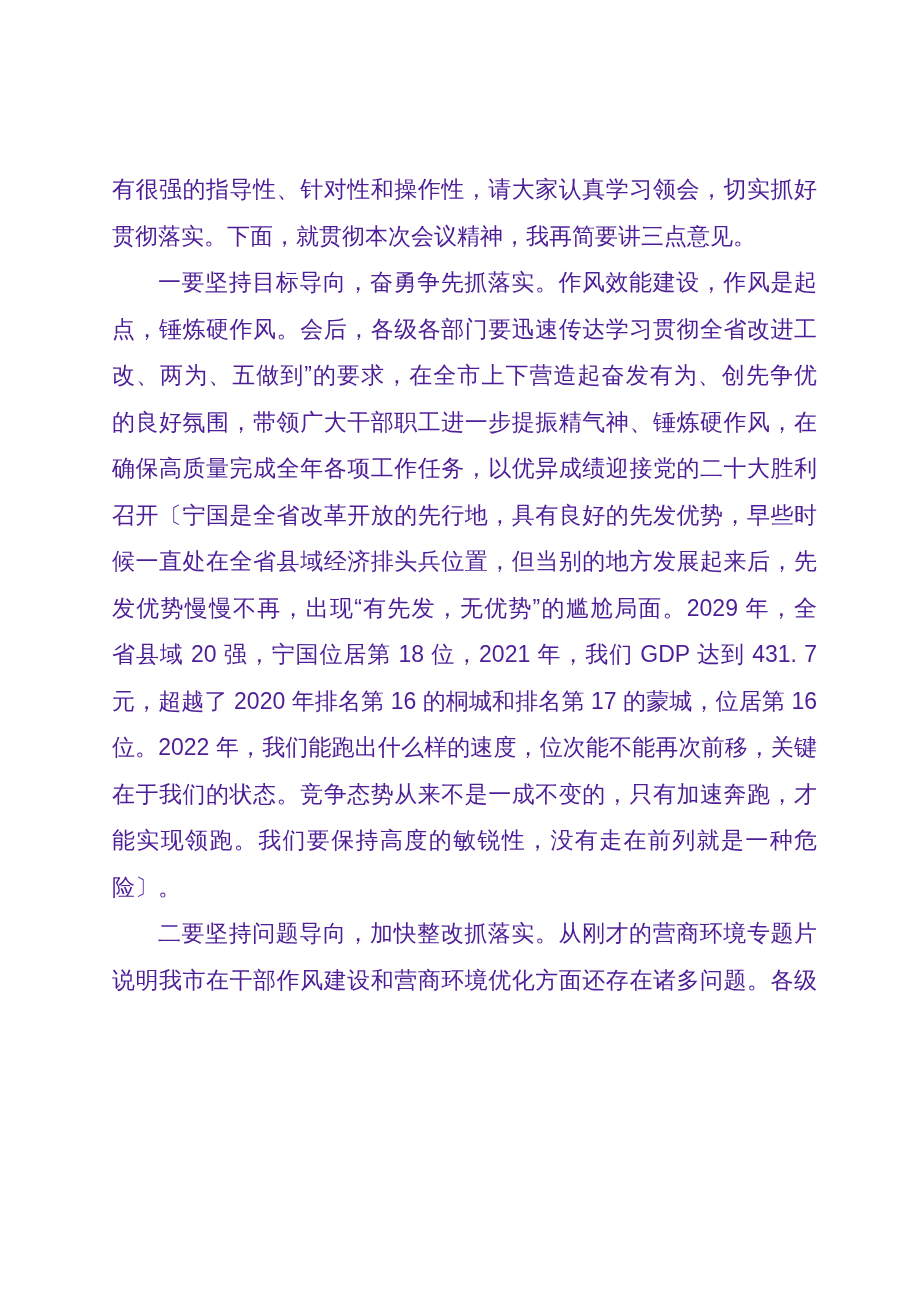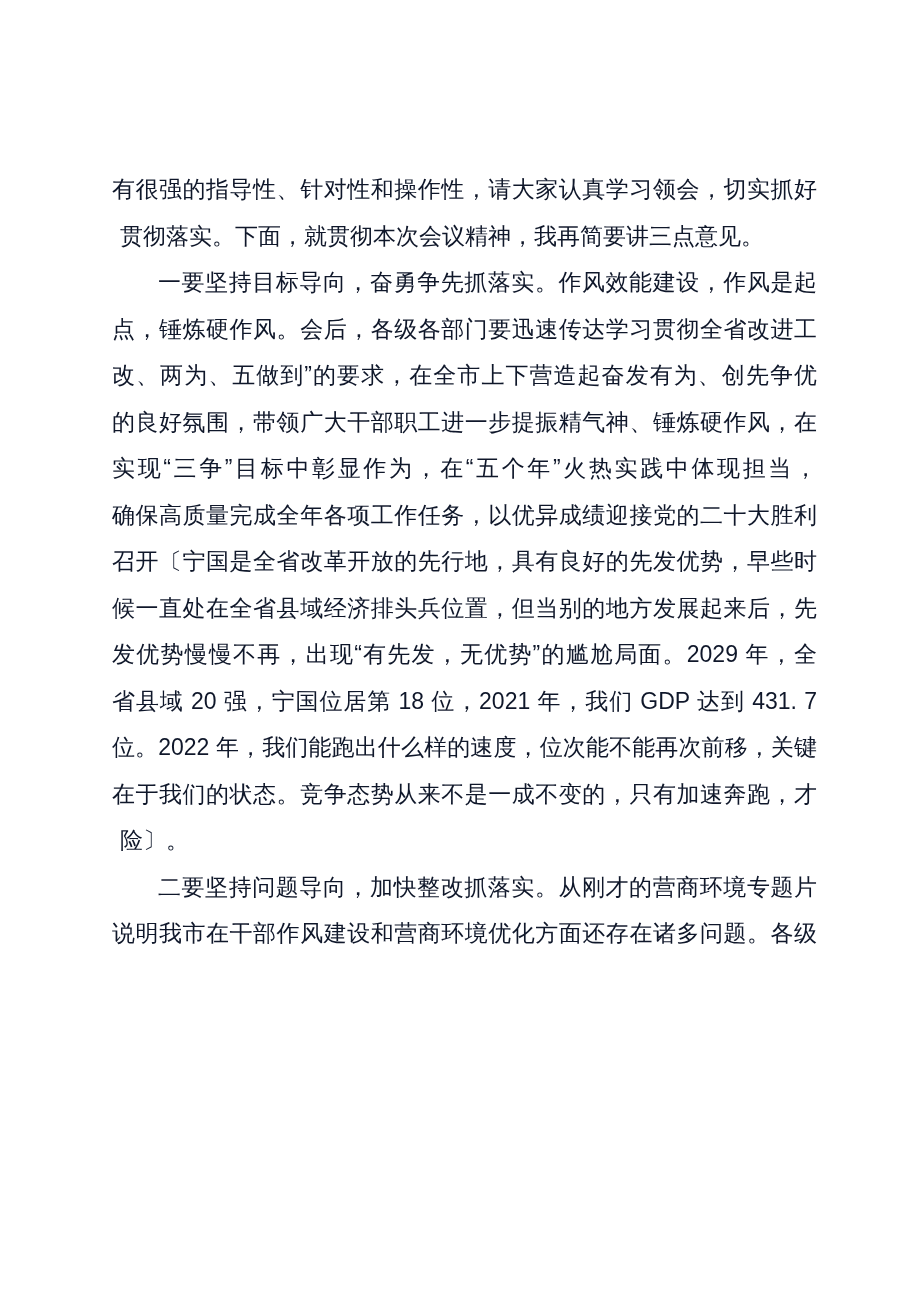--- a/index.html
+++ b/index.html
@@ -23,50 +23,50 @@
     width: 705px;
   }
   .line {
     font-size: 23px;
     line-height: 46.5px;
     height: 46.5px;
     text-align: justify;
     text-align-last: justify;
     overflow: hidden;
     white-space: normal;
-    color: #0f172a;
+    color: #4c1d95;
   }
   .line.para-end {
     text-align: left;
     text-align-last: left;
-    margin-left: 8px;
   }
   .line.indent {
     text-indent: 46px;
   }
   .lead-bold {
     font-weight: 400;
   }
 </style>
 </head>
 <body>
 
 <div class="page">
   <div class="text-block">
     <div class="line">有很强的指导性、针对性和操作性，请大家认真学习领会，切实抓好</div>
     <div class="line para-end">贯彻落实。下面，就贯彻本次会议精神，我再简要讲三点意见。</div>
     <div class="line indent"><span class="lead-bold">一要坚持目标导向，奋勇争先抓落实。</span><span>作风效能建设，作风是起</span></div>
     <div class="line">点，锤炼硬作风。会后，各级各部门要迅速传达学习贯彻全省改进工</div>
     <div class="line">改、两为、五做到”的要求，在全市上下营造起奋发有为、创先争优</div>
     <div class="line">的良好氛围，带领广大干部职工进一步提振精气神、锤炼硬作风，在</div>
-    <div class="line">实现“三争”目标中彰显作为，在“五个年”火热实践中体现担当，</div>
     <div class="line">确保高质量完成全年各项工作任务，以优异成绩迎接党的二十大胜利</div>
     <div class="line">召开〔宁国是全省改革开放的先行地，具有良好的先发优势，早些时</div>
     <div class="line">候一直处在全省县域经济排头兵位置，但当别的地方发展起来后，先</div>
     <div class="line">发优势慢慢不再，出现“有先发，无优势”的尴尬局面。2029 年，全</div>
     <div class="line">省县域 20 强，宁国位居第 18 位，2021 年，我们 GDP 达到 431. 7 亿</div>
+    <div class="line">元，超越了 2020 年排名第 16 的桐城和排名第 17 的蒙城，位居第 16</div>
     <div class="line">位。2022 年，我们能跑出什么样的速度，位次能不能再次前移，关键</div>
     <div class="line">在于我们的状态。竞争态势从来不是一成不变的，只有加速奔跑，才</div>
+    <div class="line">能实现领跑。我们要保持高度的敏锐性，没有走在前列就是一种危</div>
     <div class="line para-end">险〕。</div>
     <div class="line indent"><span class="lead-bold">二要坚持问题导向，加快整改抓落实。</span><span>从刚才的营商环境专题片</span></div>
     <div class="line">说明我市在干部作风建设和营商环境优化方面还存在诸多问题。各级</div>
   </div>
 </div>
 
 </body></html>

